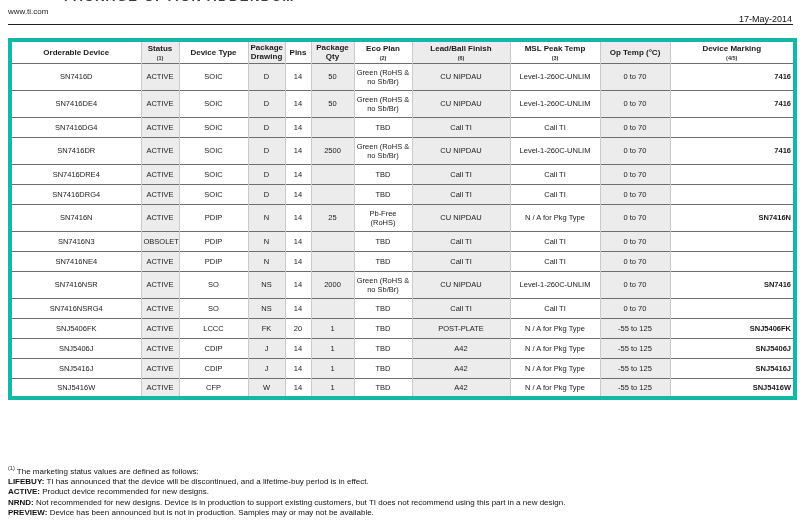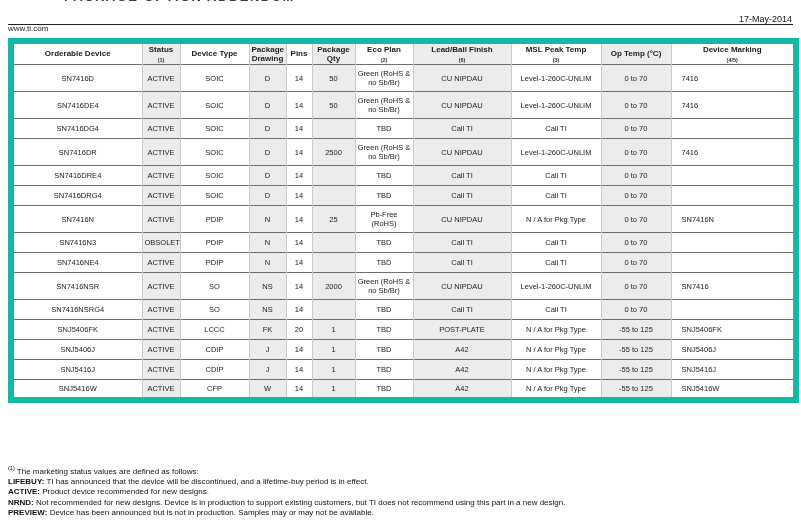--- a/index.html
+++ b/index.html
@@ -4,38 +4,38 @@
 <style>
   * { margin:0; padding:0; box-sizing:border-box; }
   html,body { width:801px; height:528px; background:#ffffff; overflow:hidden;
     font-family:"Liberation Sans", sans-serif; color:#1a1a1a; }
   .page { position:relative; width:801px; height:528px; background:#fff; }
 
   
   .clip-title-wrap { position:absolute; top:0; left:64px; width:240px; height:4px; overflow:hidden; }
   .clip-title { margin-top:-11px; font-size:13px; font-weight:bold; letter-spacing:1.5px; color:#3a3a3a; white-space:nowrap; }
 
-  .site { position:absolute; top:24px; left:8px; font-size:8px; color:#222; }
+  .site { position:absolute; top:7px; left:8px; font-size:8px; color:#222; }
   .date { position:absolute; top:14px; right:9px; font-size:9px; color:#111; }
   .top-rule { position:absolute; top:24px; left:8px; width:785px; height:0; border-top:1.5px solid #222; }
 
   
   .tbl-wrap { position:absolute; top:38px; left:8px; width:785px; }
-  table { width:785px; border-collapse:collapse; table-layout:fixed; border:6px solid #14b8a6;padding-left:16px; }
+  table { width:785px; border-collapse:collapse; table-layout:fixed; border:4px solid #14b8a6;padding-left:16px; }
   col.shaded { background:#ececec; }
   th, td { border-right:1px solid #c9c9c9; border-top:1px solid #6e6e6e;
     font-size:7.5px; text-align:center; vertical-align:middle; padding:1px 2px;
     line-height:9px; overflow:hidden; }
   th:last-child, td:last-child { border-right:none; }
   thead th { border-top:none; height:23px; vertical-align:middle; padding-top:2px; }
   .hl { font-weight:bold; font-size:8px; line-height:8.5px; }
   .hn { font-size:5.5px; line-height:6px; margin-top:2px; color:#333; }
   tr.single td { height:20px; }
   tr.dbl td { height:27px; }
-  td.mark { text-align:left; padding-left:10px; }
+  td.mark { text-align:right; padding-left:10px;font-weight:bold; }
 
   
   .footnotes { position:absolute; top:463px; left:8px; width:786px; font-size:8px; color:#111; }
   .footnotes .line { line-height:10.4px; }
   .footnotes .sup { font-size:5.5px; vertical-align:super; }
   .footnotes b { font-weight:bold; }
 </style>
 </head>
 <body>
 

